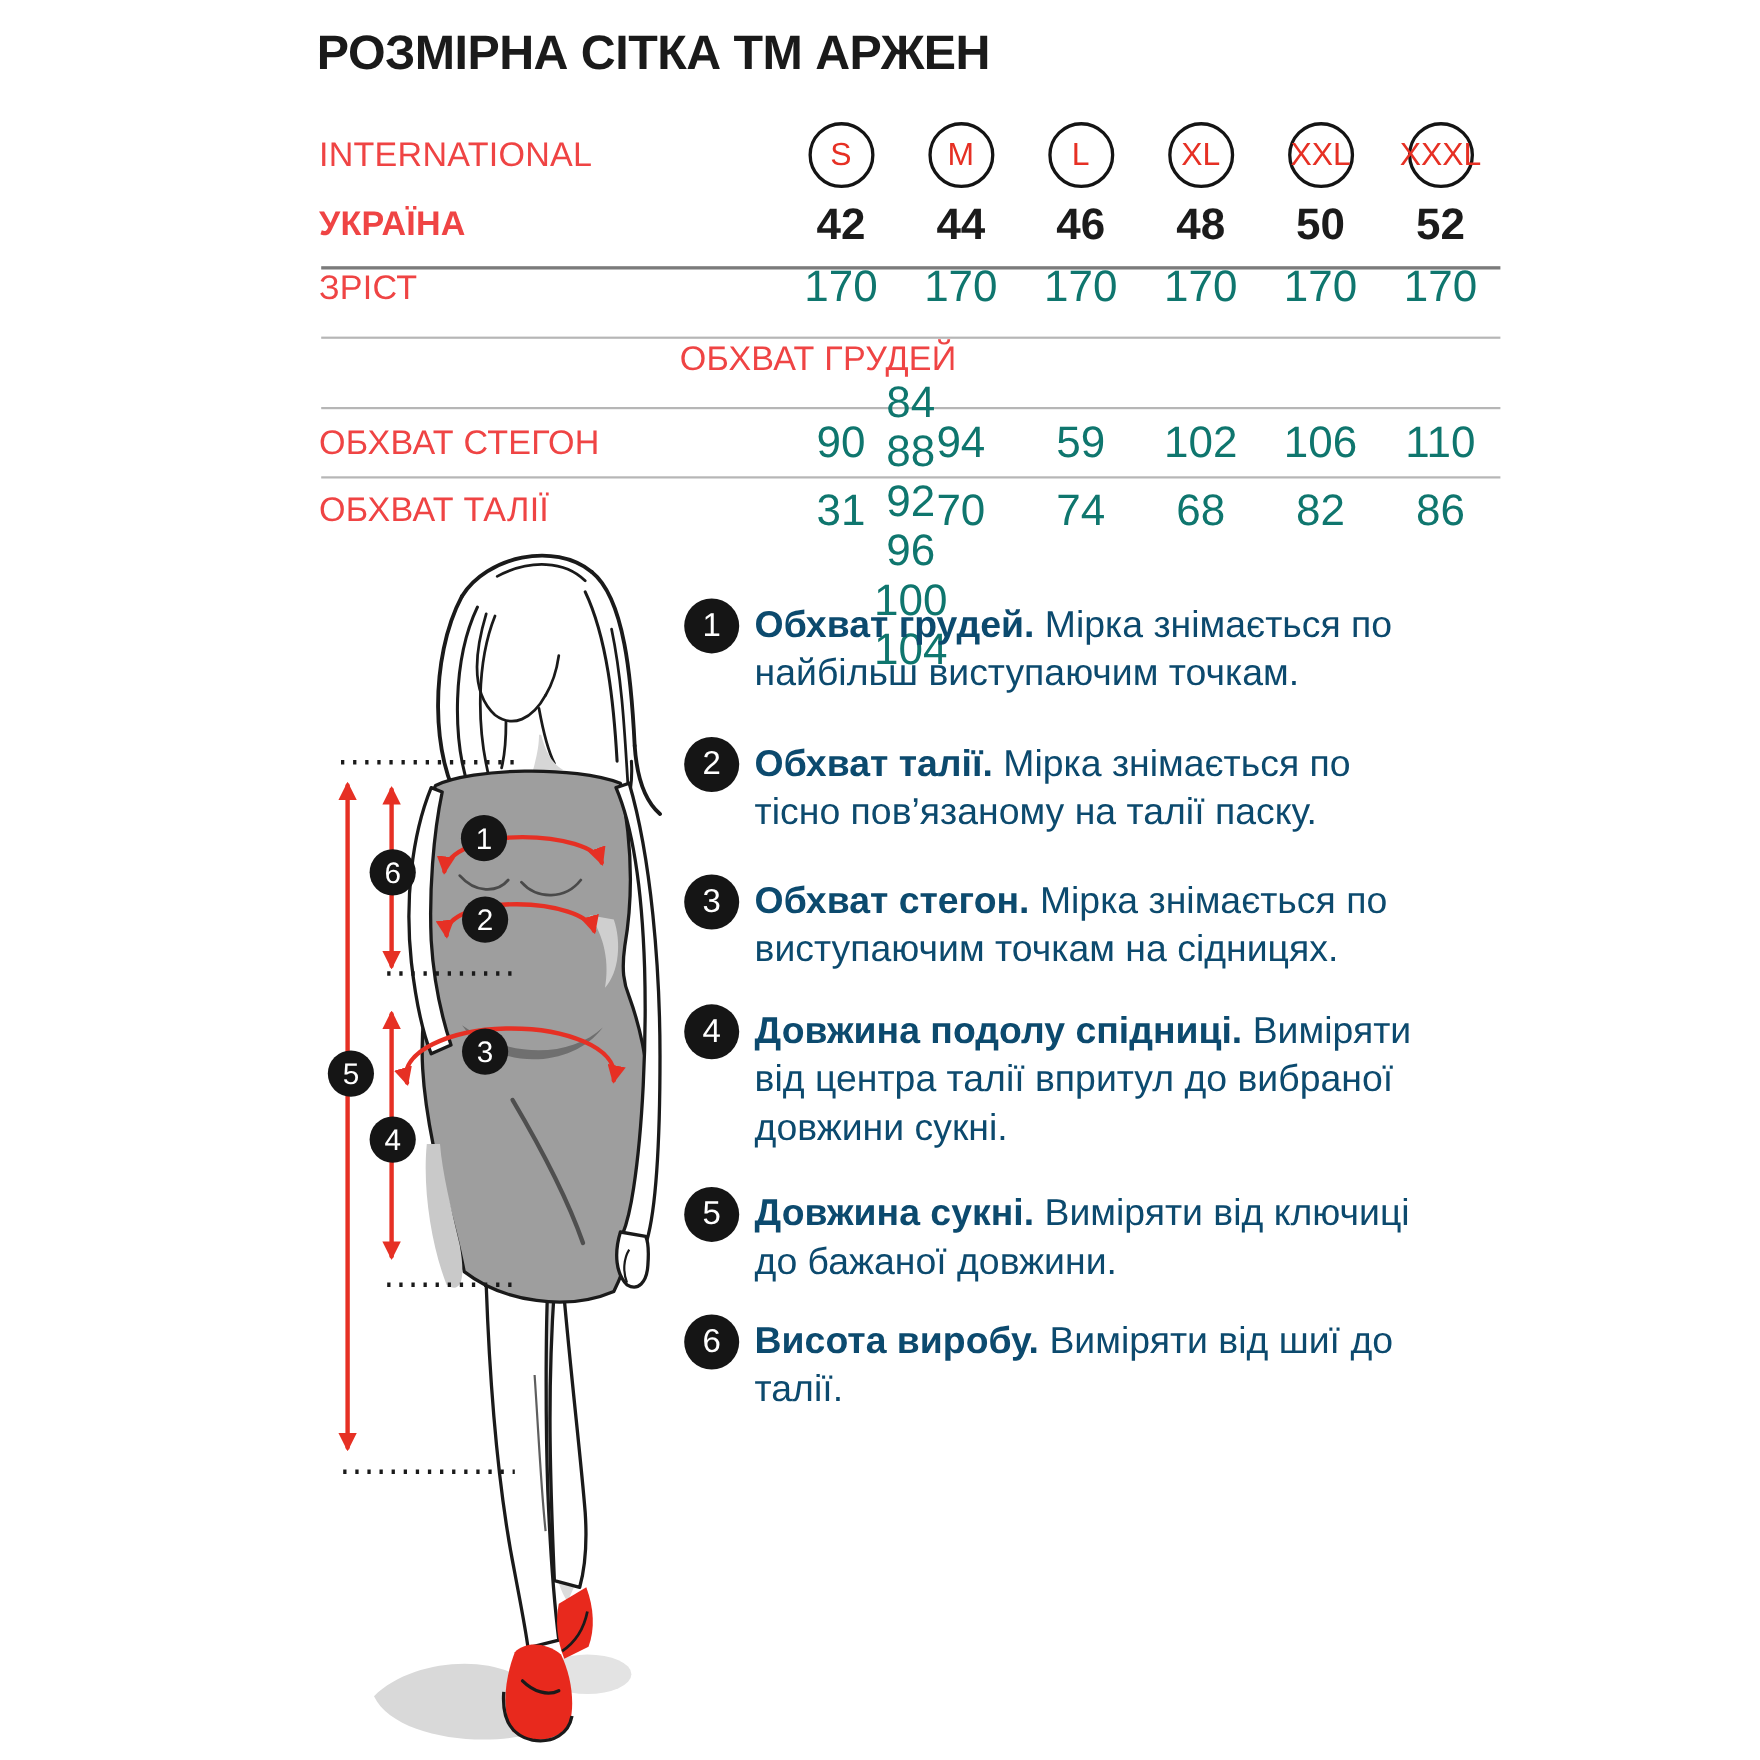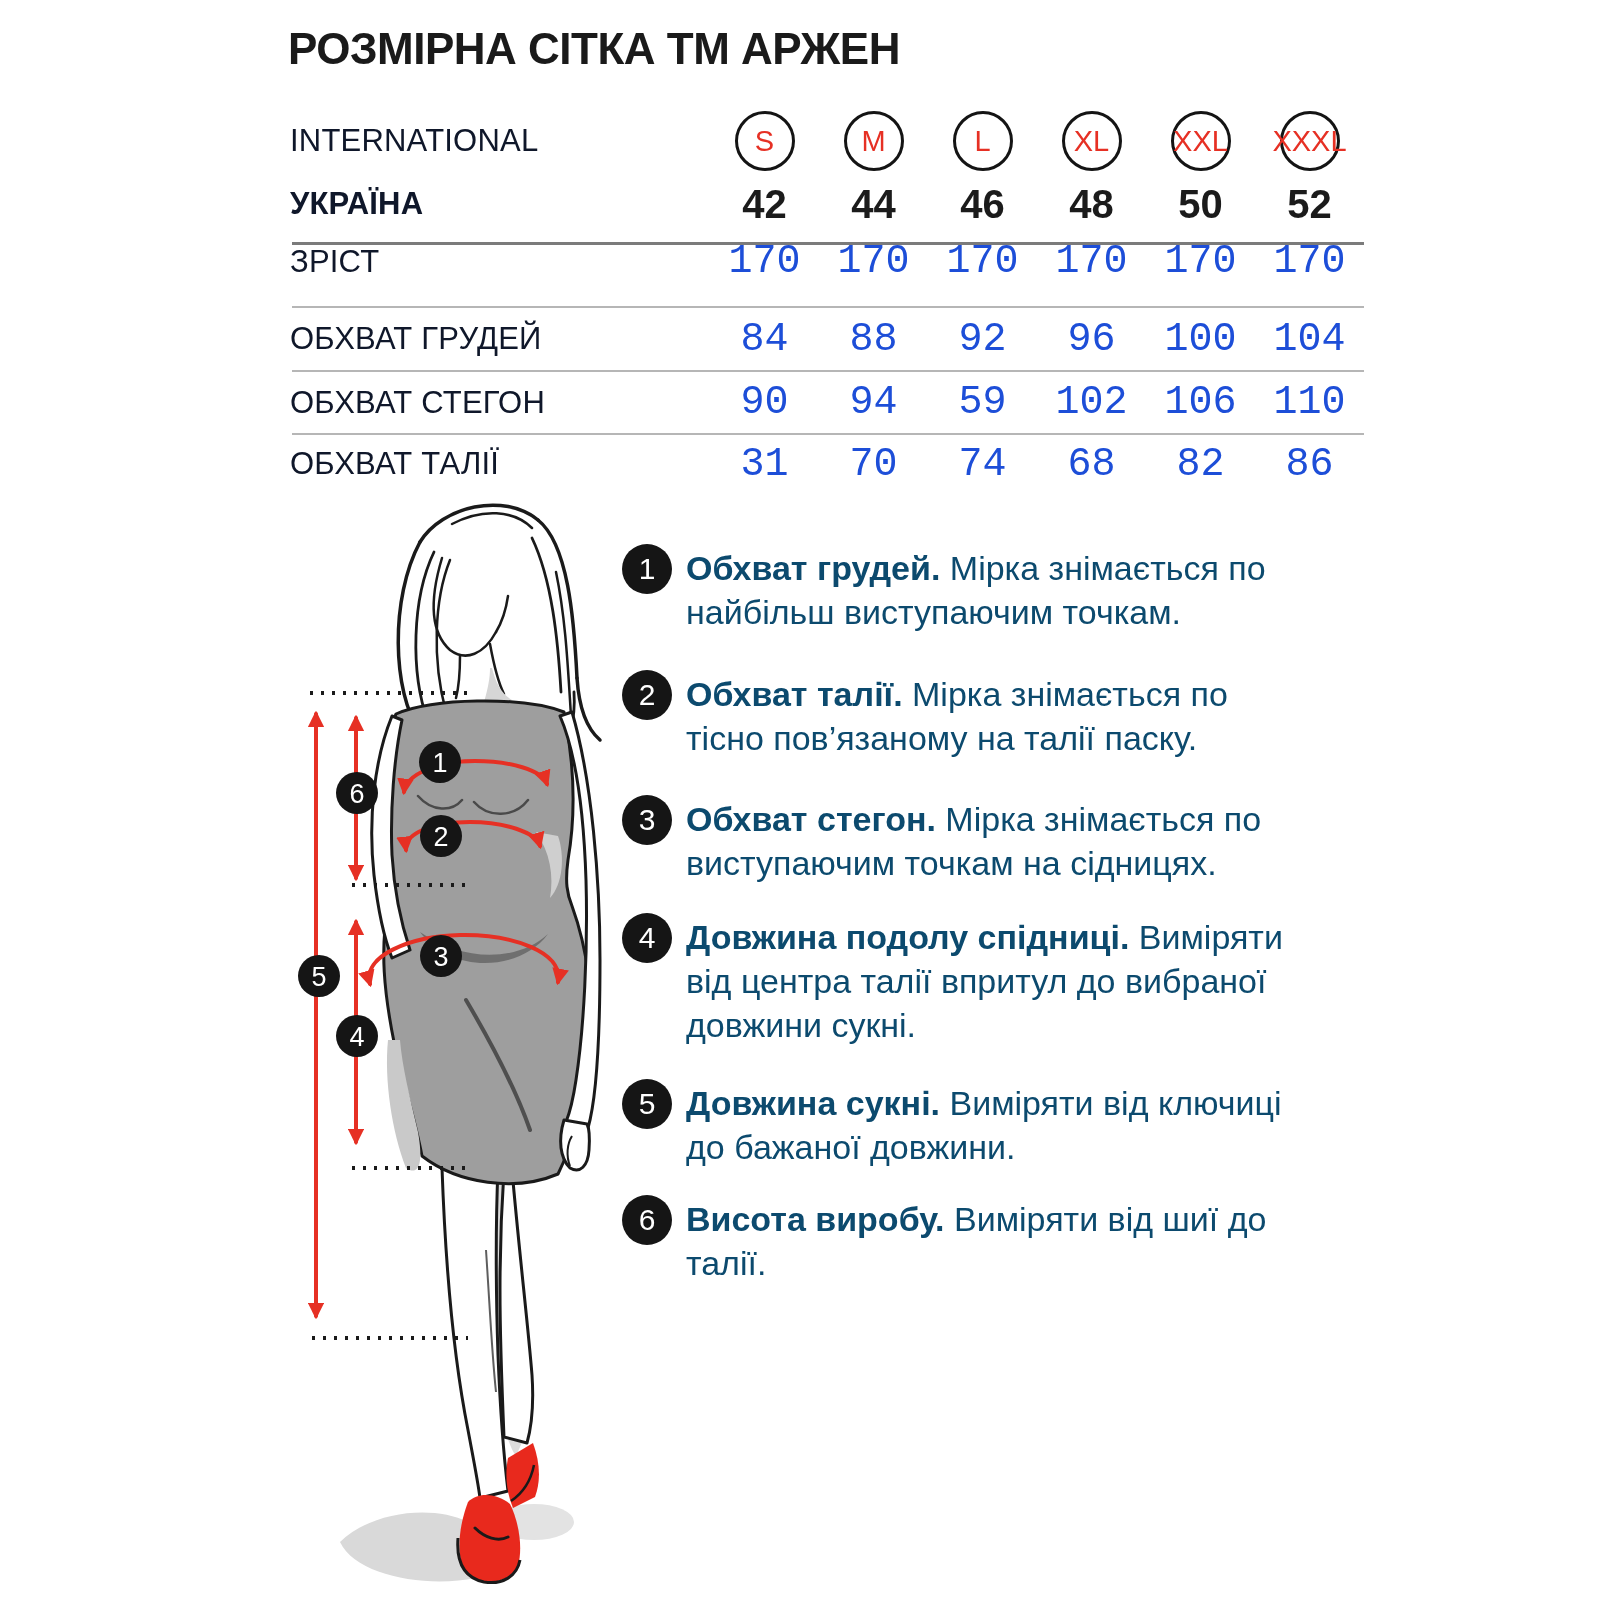--- a/index.html
+++ b/index.html
@@ -8,28 +8,28 @@
     font-family:"Liberation Sans",sans-serif;color:#1a1a1a;overflow:hidden;
   }
   .abs{position:absolute;}
   
   .title{
     left:288px;top:24px;font-size:44px;font-weight:600;letter-spacing:-0.5px;
     white-space:nowrap;
   }
   
   .trow{position:absolute;left:290px;width:1076px;display:flex;align-items:center;}
-  .tlabel{width:420px;font-size:31px;color:#0f172a;letter-spacing:0.2px;}
+  .tlabel{width:420px;font-size:31px;color:#ef4444;letter-spacing:0.2px;}
   .tcell{width:109px;text-align:center;display:flex;justify-content:center;align-items:center;}
   .row-intl{top:104px;height:74px;}
   .row-ukr{top:172px;height:64px;font-weight:bold;}
   .row-ukr .tcell{font-size:40px;color:#1b1b1b;}
-  .brow .tcell{font-size:40px;color:#1d4ed8;font-family:Liberation Mono, monospace;}
+  .brow .tcell{font-size:40px;color:#0f766e;}
   .row-b1{top:231px;height:61px;}
-  .row-b2{top:308px;height:62px;}
+  .row-b2{top:308px;height:62px;flex-direction:column;}
   .row-b3{top:372px;height:61px;}
   .row-b4{top:435px;height:58px;}
   .rule{position:absolute;left:292px;width:1072px;height:2px;background:#b6b6b6;}
   .rule-top{height:3px;background:#7b7b7b;}
   .scircle{
     width:54px;height:54px;flex:0 0 54px;border:3px solid #141414;border-radius:50%;
     display:flex;align-items:center;justify-content:center;
     color:#e63024;font-size:29px;font-weight:500;white-space:nowrap;overflow:visible;
   }
   

